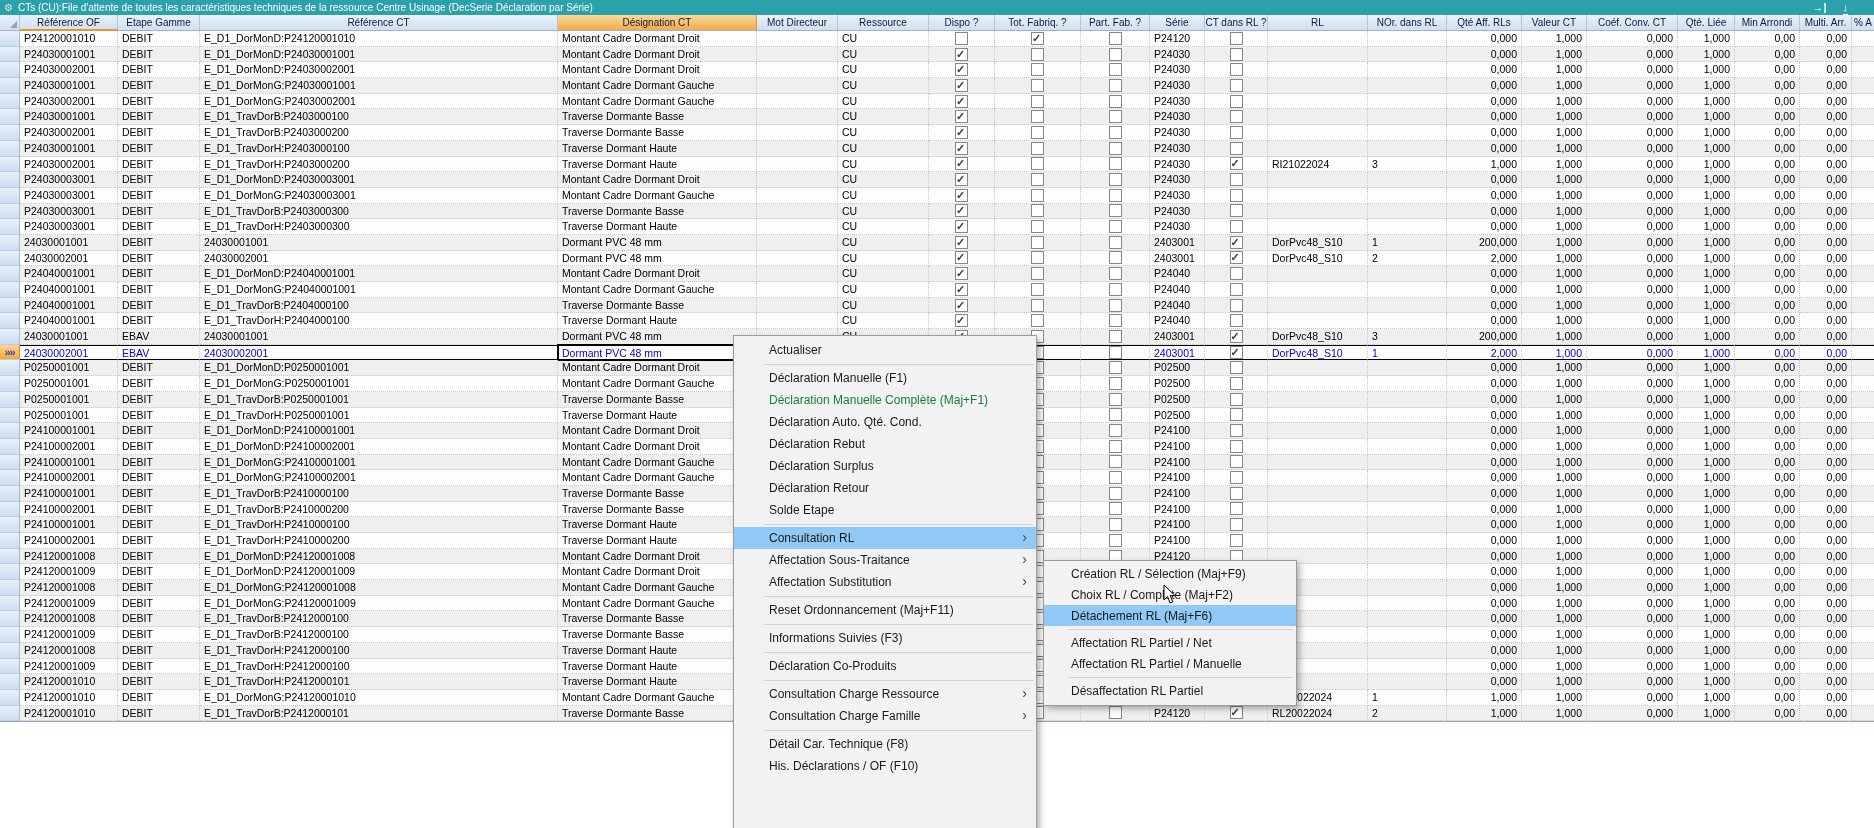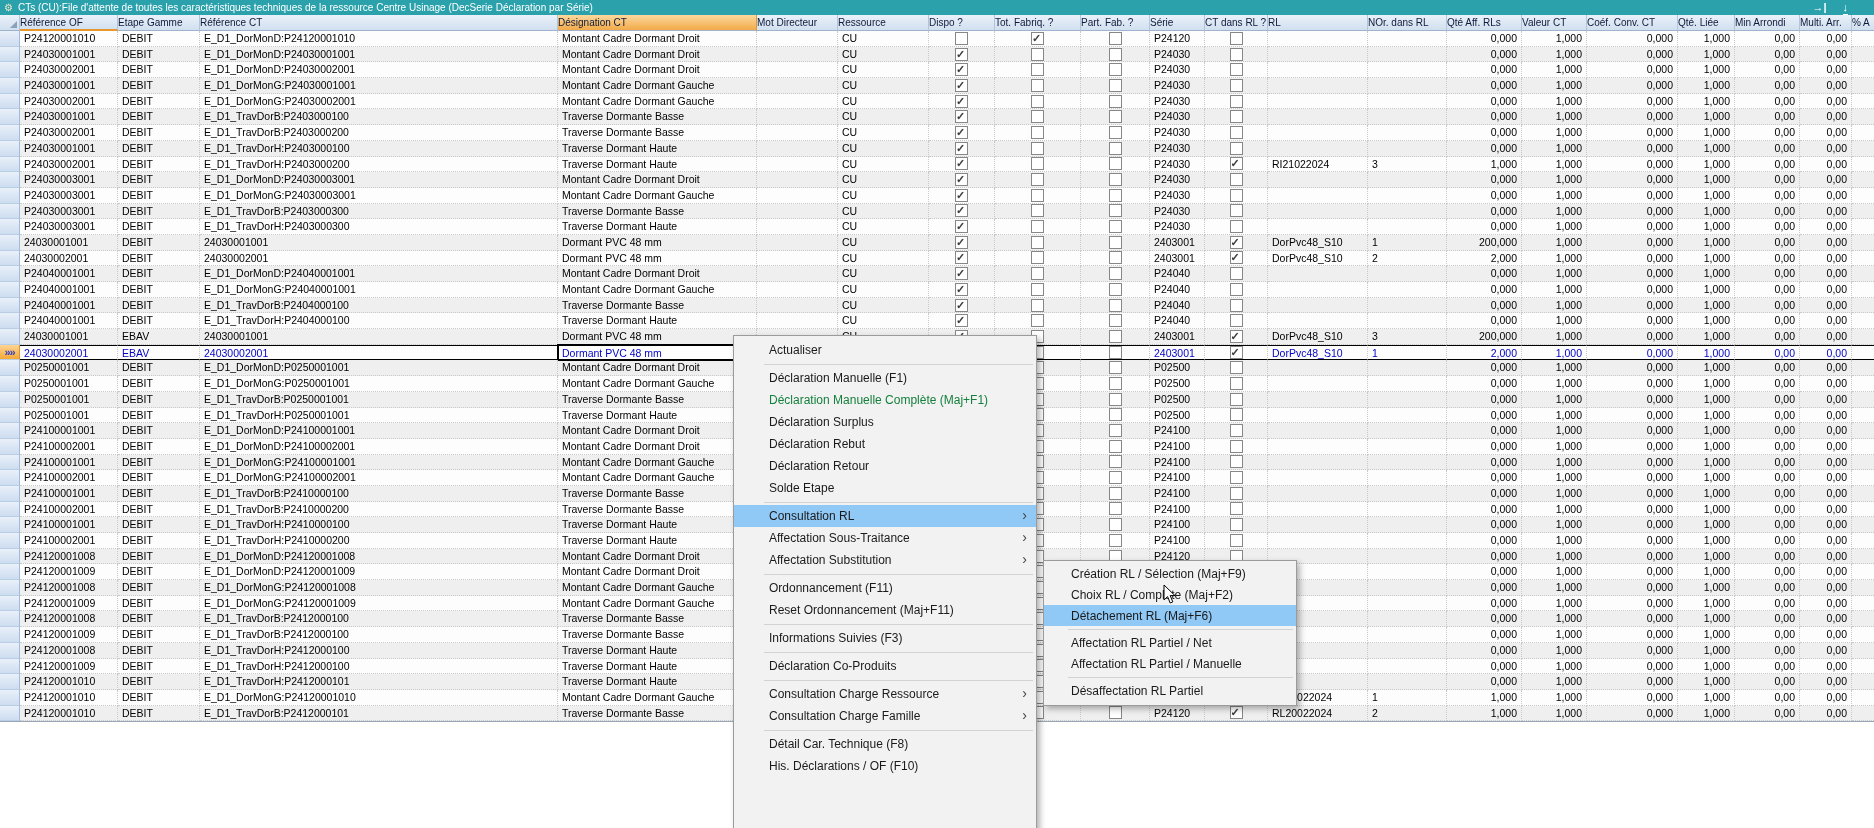--- a/index.html
+++ b/index.html
@@ -9,21 +9,21 @@
   .titlebar{position:absolute;left:0;top:0;width:1874px;height:15px;background:#2aa1ab;
             color:#fff;display:flex;align-items:center;font-size:10px;}
   .app-icon{margin-left:4px;margin-right:5px;font-size:10px;color:#f2e7c9;line-height:15px;}
   .tb-title{white-space:nowrap;}
   .tb-icons{position:absolute;right:26px;top:0;height:15px;display:flex;gap:16px;align-items:center;font-size:11px;font-weight:bold;}
   .tb-ic{color:#fff;line-height:13px;}
   .tb-ic.underl{border-bottom:1px solid #fff;}
   
   .grid{position:absolute;left:0;top:15px;width:1874px;}
   .grid-header{display:flex;height:16px;background:linear-gradient(#eaf1fa,#cfdeee);}
-  .hcell{flex:none;display:flex;align-items:center;height:16px;
+  .hcell{flex:none;display:flex;align-items:center;justify-content:center;height:16px;
          font-size:10px;color:#101a3a;border-right:1px solid #b3c5da;border-bottom:1px solid #9fb4cc;
          box-sizing:border-box;white-space:nowrap;overflow:hidden;position:relative;}
   .hcell.hl{background:linear-gradient(#fbd89e,#f2aa48);border-right:1px solid #d89a3a;}
   .hcell.sorted{border-bottom:2px solid #e8962e;}
   .hcell.corner::after{content:"";position:absolute;right:2px;bottom:2px;width:0;height:0;
          border-left:7px solid transparent;border-bottom:7px solid #8aa0bd;}
   .grid-body{border-bottom:1px solid #98a8b8;}
   .row{display:flex;height:15.7px;background:#fdfdfd;}
   .row:nth-child(even){background:#efefef;}
   .cell{flex:none;box-sizing:border-box;height:15.7px;line-height:15px;font-size:10.5px;color:#000;
@@ -1519,24 +1519,27 @@
         <span class="mi-label">Actualiser</span>
       </div>
       <div class="msep"></div>
       <div class="mi">
         <span class="mi-label">Déclaration Manuelle (F1)</span>
       </div>
       <div class="mi disabled">
         <span class="mi-label">Déclaration Manuelle Complète (Maj+F1)</span>
       </div>
       <div class="mi">
+        <span class="mi-label">Déclaration Auto. Qté. Cond.</span>
+      </div>
+      <div class="mi">
+        <span class="mi-label">Déclaration Rebut</span>
+      </div>
+      <div class="mi">
         <span class="mi-label">Déclaration Surplus</span>
-      </div>
-      <div class="mi">
-        <span class="mi-label">Déclaration Rebut</span>
       </div>
       <div class="mi">
         <span class="mi-label">Déclaration Retour</span>
       </div>
       <div class="mi">
         <span class="mi-label">Solde Etape</span>
       </div>
       <div class="msep"></div>
       <div class="mi hl">
         <span class="mi-label">Consultation RL</span>
@@ -1544,23 +1547,20 @@
       </div>
       <div class="mi">
         <span class="mi-label">Affectation Sous-Traitance</span>
         <span class="mi-arrow">›</span>
       </div>
       <div class="mi">
         <span class="mi-label">Affectation Substitution</span>
         <span class="mi-arrow">›</span>
       </div>
       <div class="msep"></div>
-      <div class="mi">
-        <span class="mi-label">Ordonnancement (F11)</span>
-      </div>
       <div class="mi">
         <span class="mi-label">Reset Ordonnancement (Maj+F11)</span>
       </div>
       <div class="msep"></div>
       <div class="mi">
         <span class="mi-label">Informations Suivies (F3)</span>
       </div>
       <div class="msep"></div>
       <div class="mi">
         <span class="mi-label">Déclaration Co-Produits</span>

